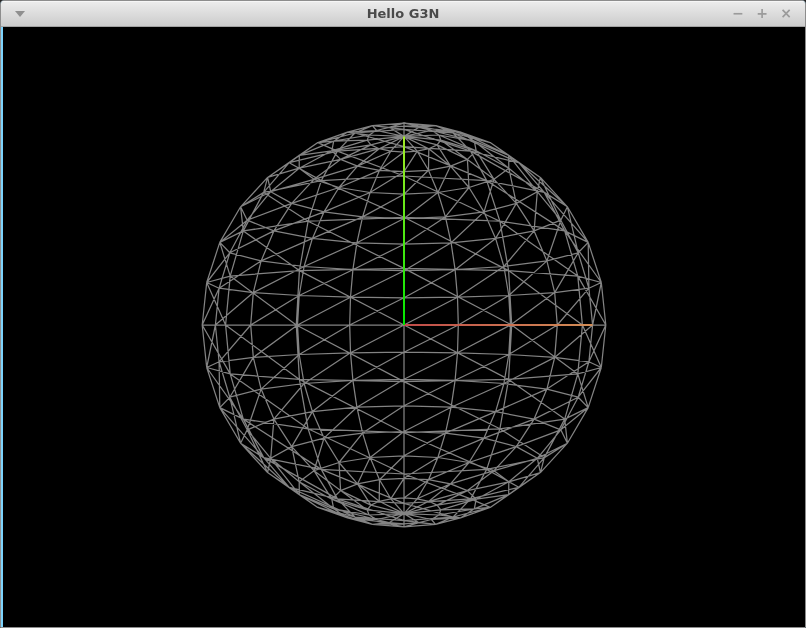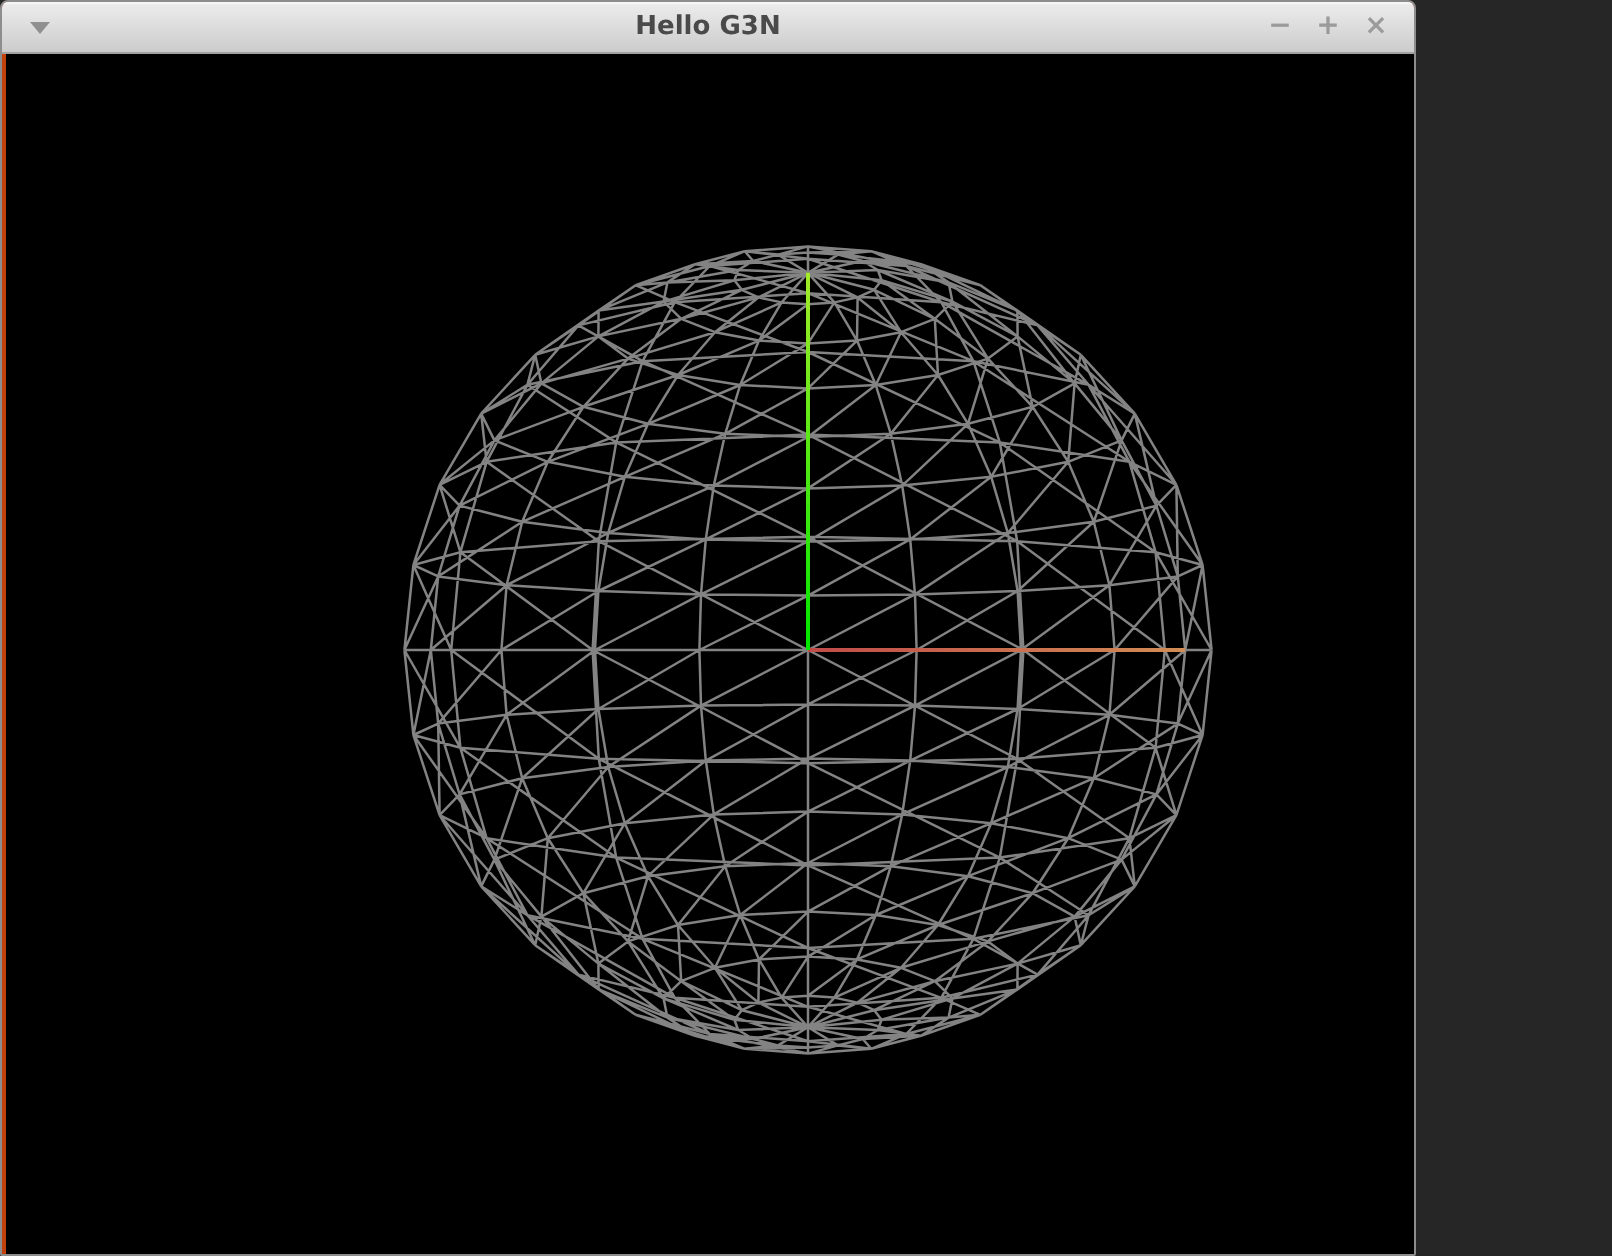--- a/index.html
+++ b/index.html
@@ -1,24 +1,24 @@
 <!DOCTYPE html>
 <html><head>
 <meta charset="utf-8">
 <style>
   html,body{margin:0;padding:0;background:#262626;}
   body{width:806px;height:628px;font-family:"DejaVu Sans","Liberation Sans",sans-serif;}
 
   .window{
     position:relative;
-    width:708px;height:628px;
+    width:806px;height:628px;
     box-sizing:border-box;
     border:1px solid #8d8d8d;
     border-radius:4px 4px 1px 1px;
-    background:#c2410c;
+    background:#7dd3fc;
     overflow:hidden;
   }
 
   .titlebar{
     position:relative;
     height:25px;
     background:linear-gradient(#ededed,#dedede 45%,#cccccc);
     border-bottom:1px solid #a2a2a2;
     box-shadow:inset 0 1px 0 #f6f6f6;
   }

